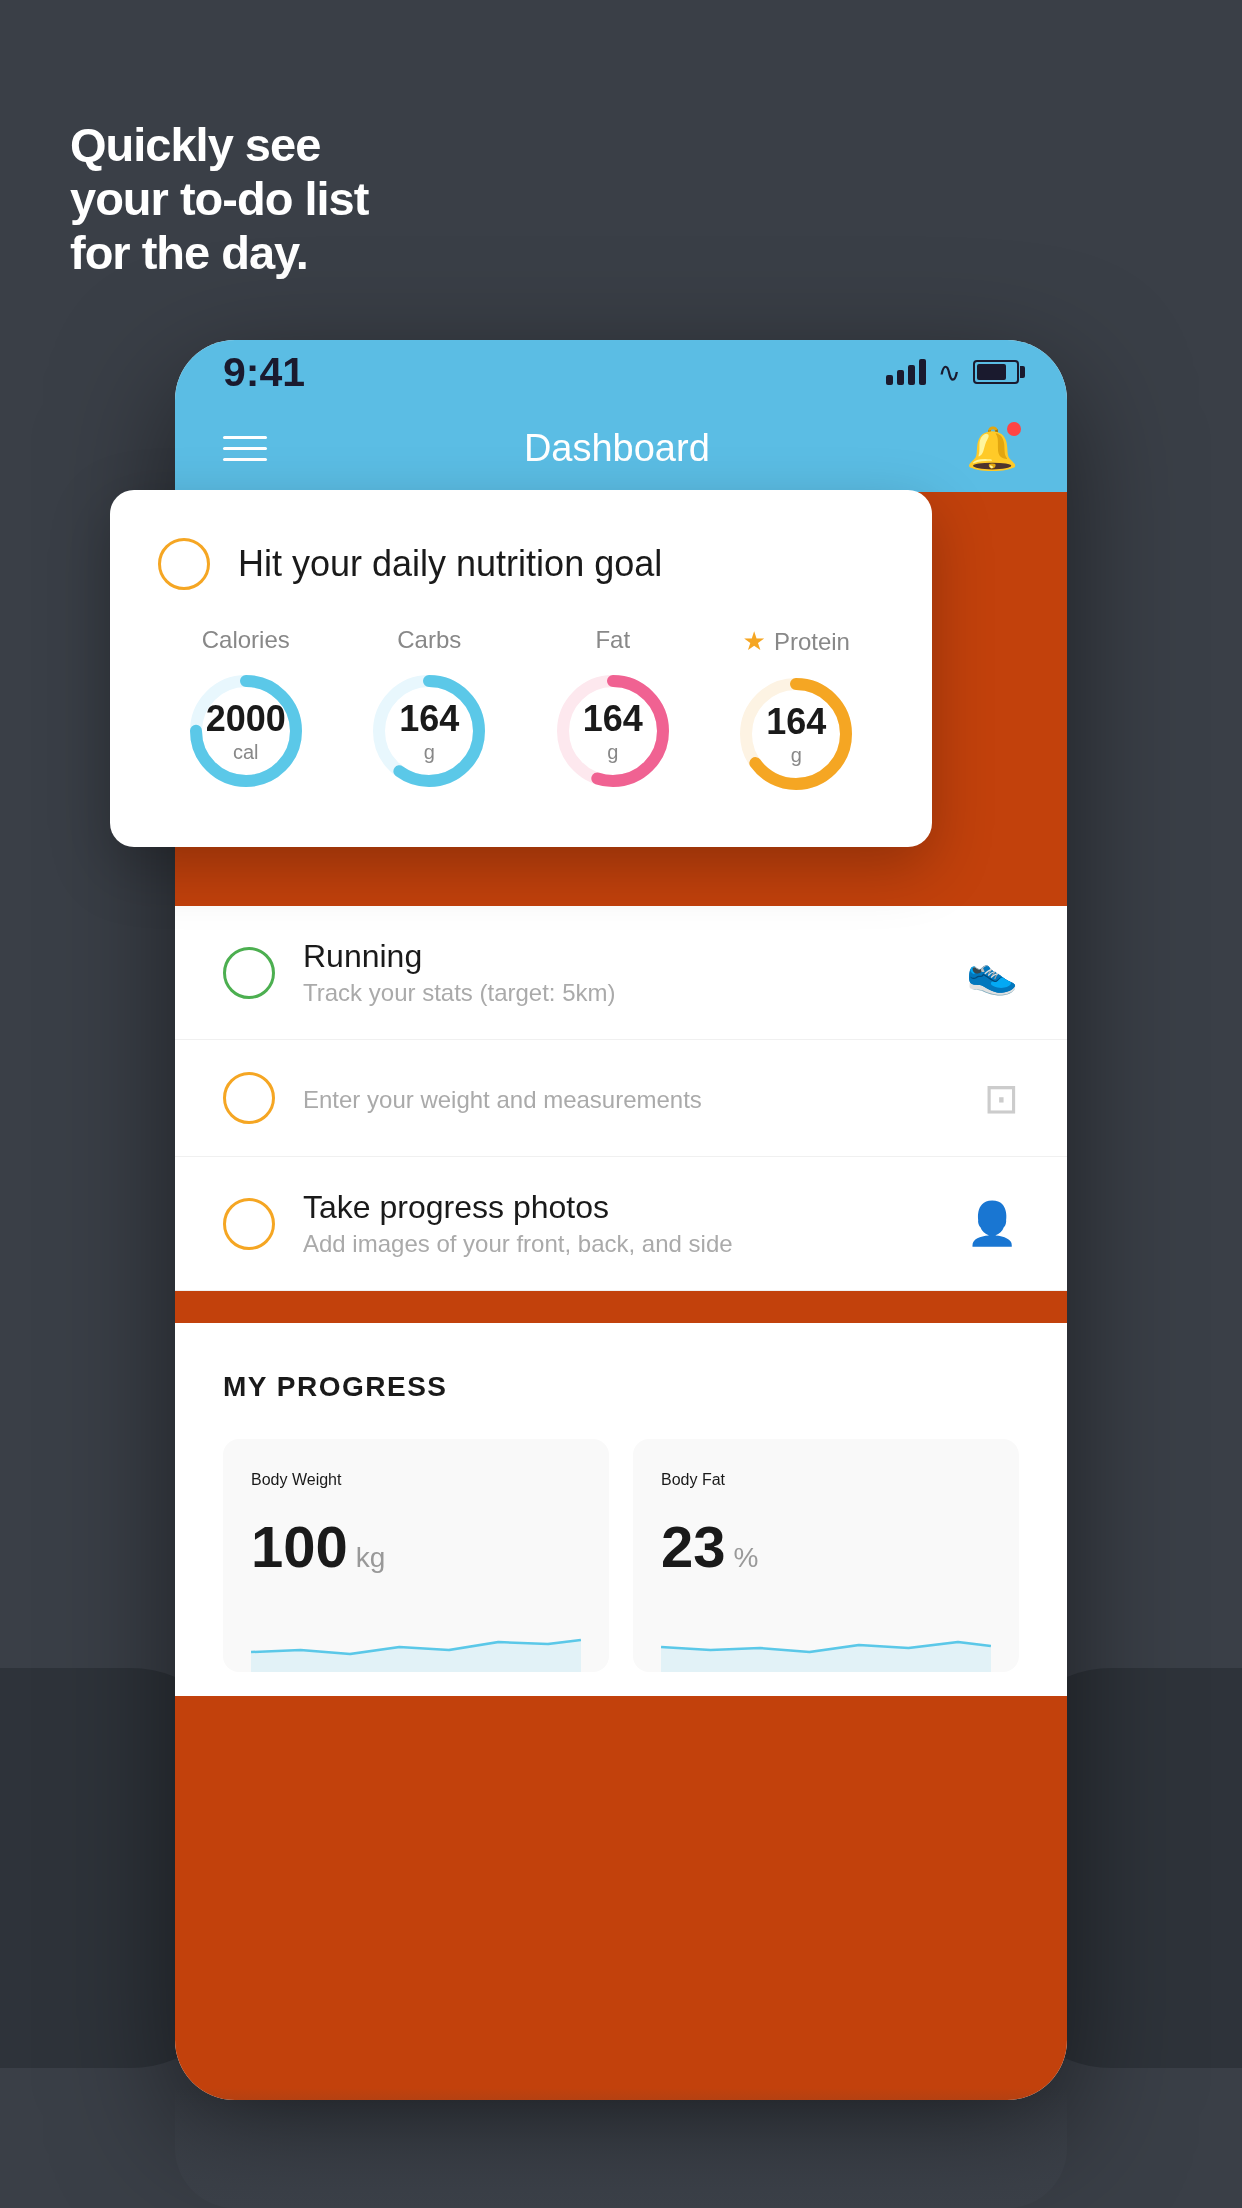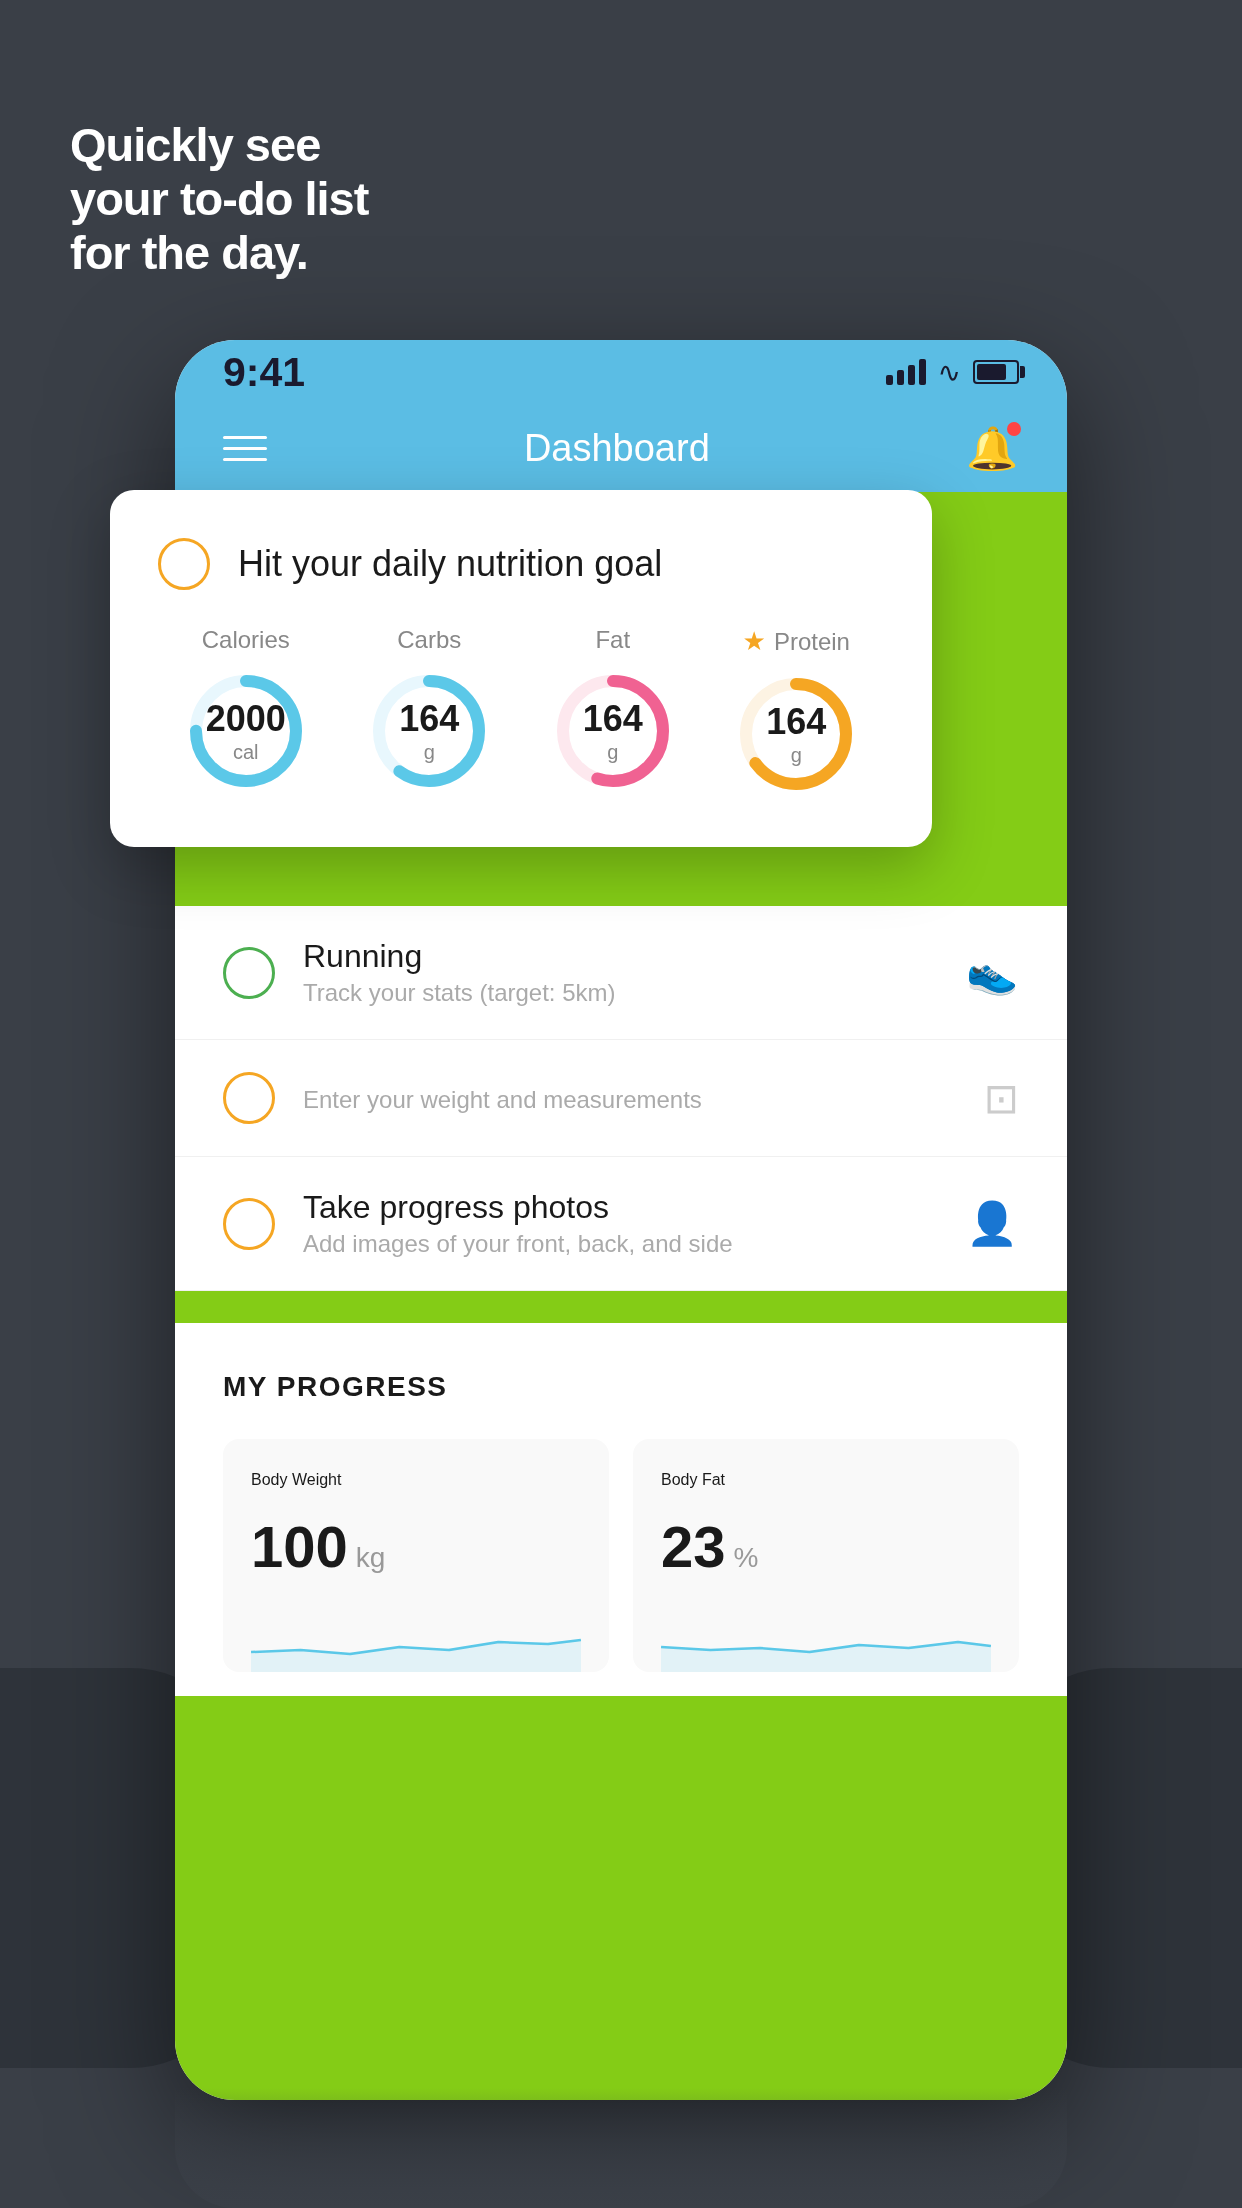--- a/index.html
+++ b/index.html
@@ -139,21 +139,21 @@
       top: -2px;
       right: -2px;
       width: 14px;
       height: 14px;
       background: #ff4444;
       border-radius: 50%;
     }
 
     
     .content {
-      background: #84cc16;
+      background: #c2410c;
       height: calc(100% - 152px);
       overflow: hidden;
     }
 
     
     .section-header {
       padding: 48px 48px 24px;
       font-size: 28px;
       font-weight: 800;
       letter-spacing: 1.5px;

